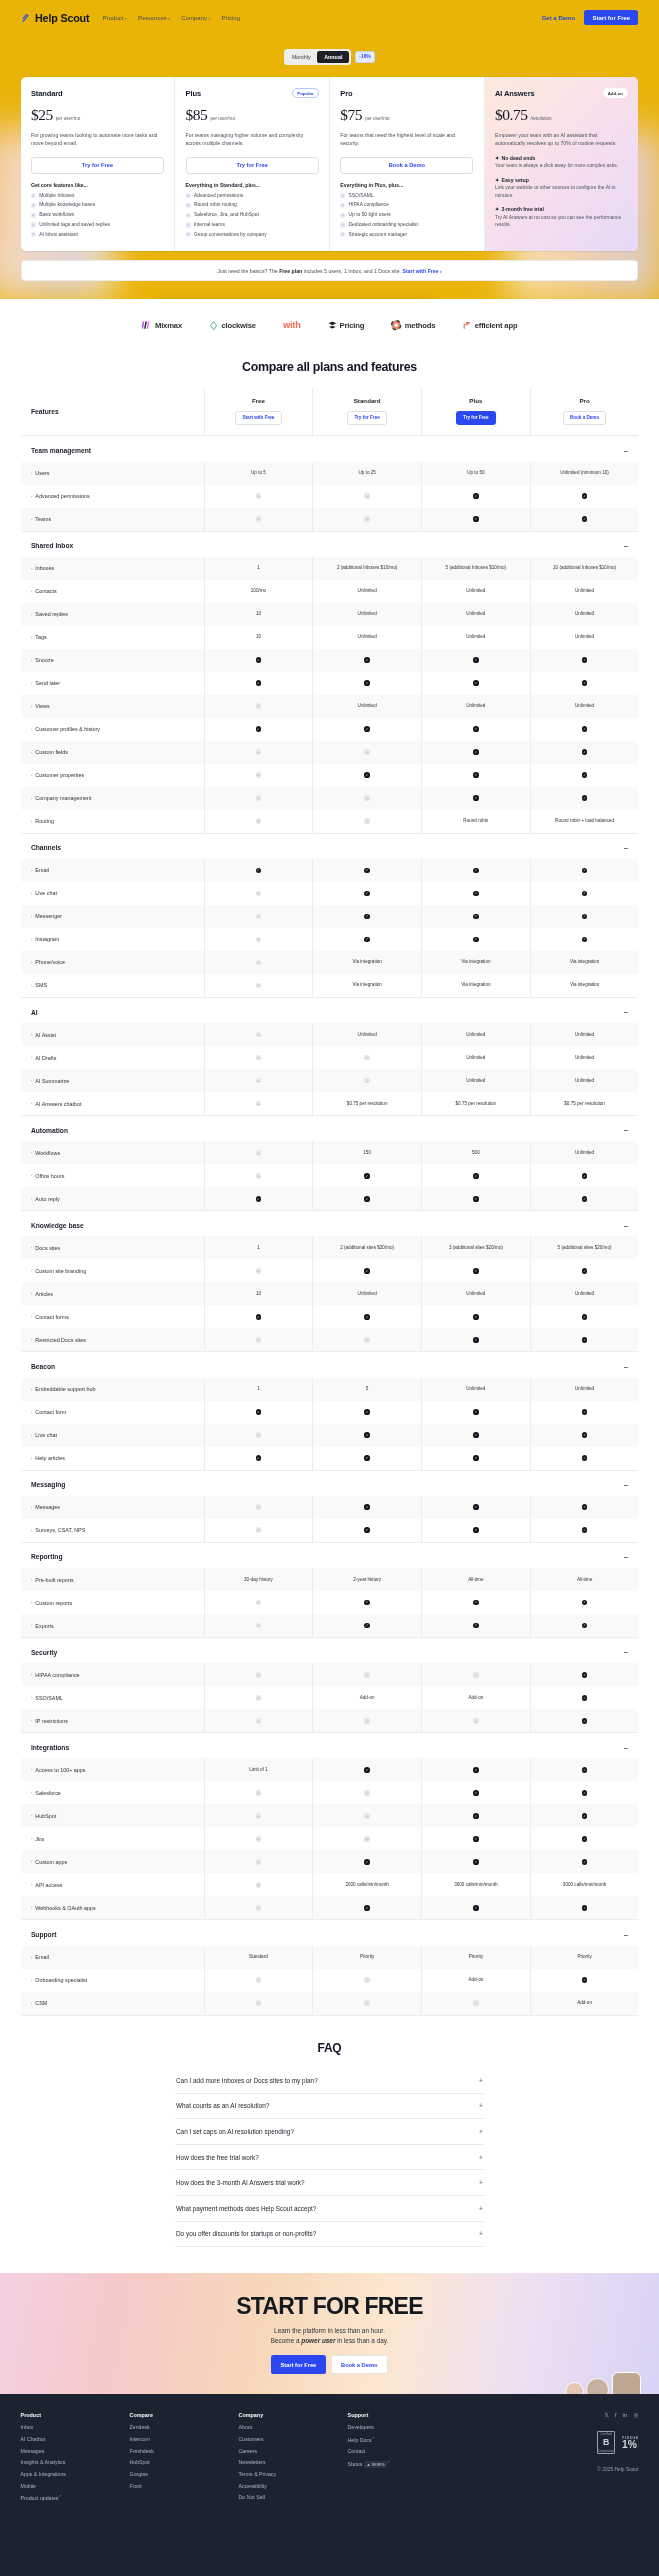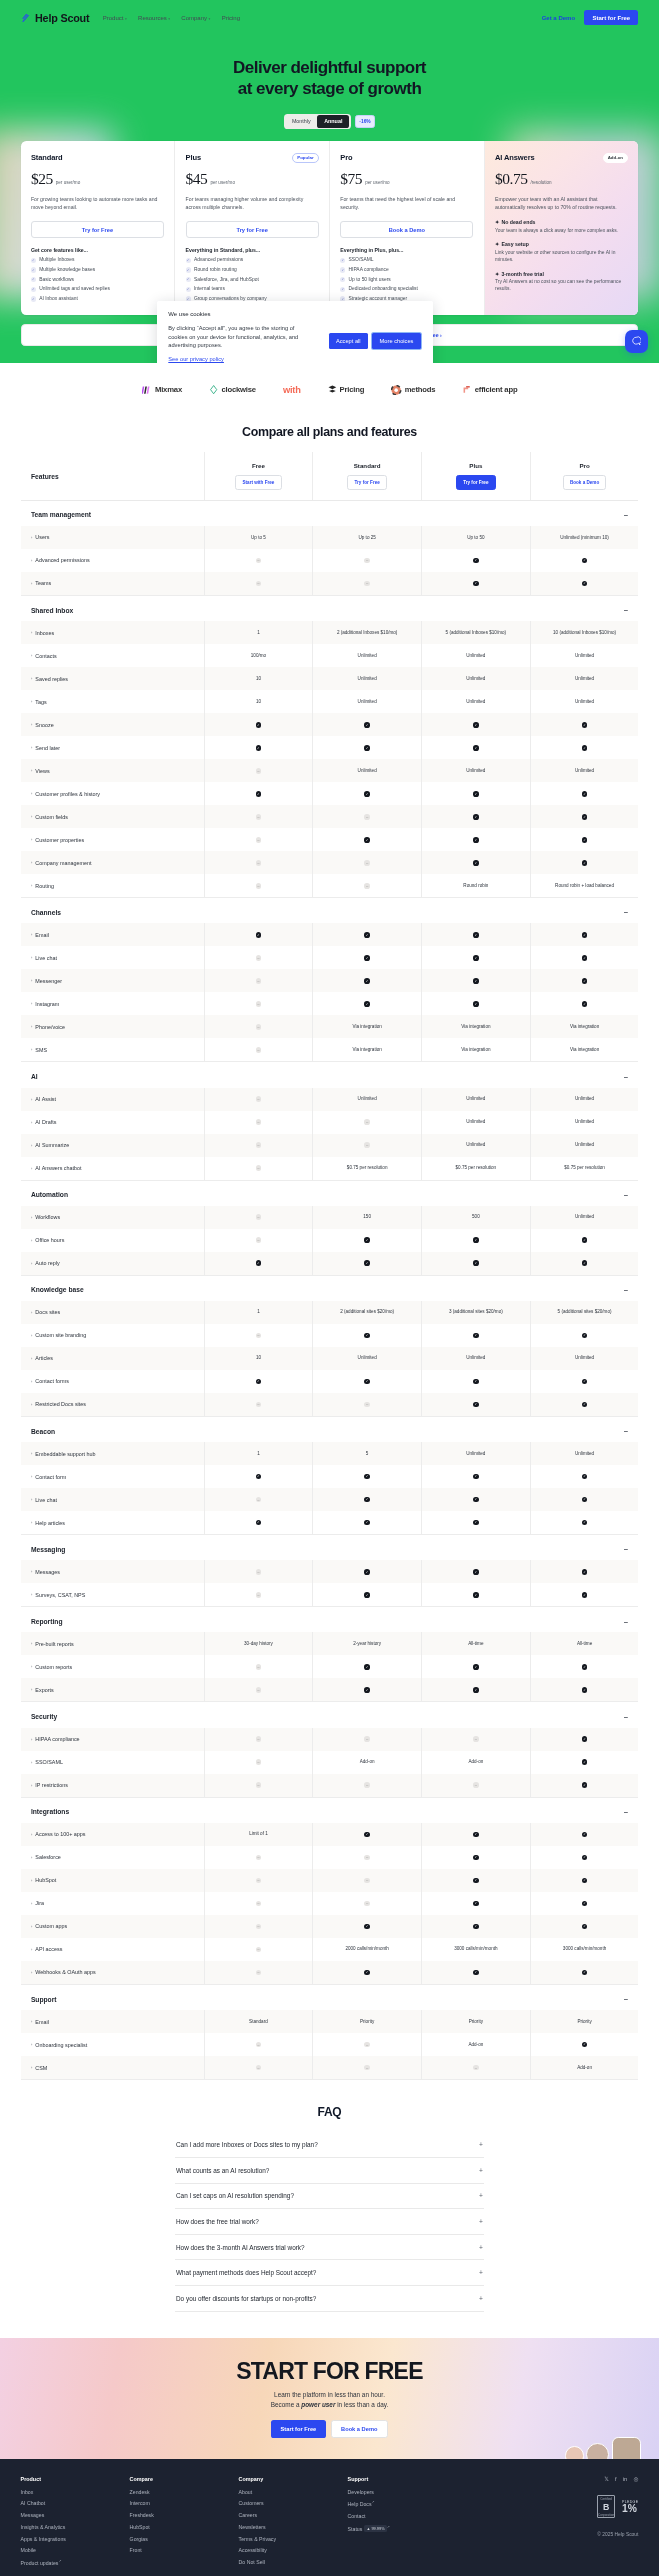--- a/index.html
+++ b/index.html
@@ -2,21 +2,21 @@
 <html style="font-size:8.2px"><head>
 <meta charset="utf-8">
 <title>Help Scout Pricing</title>
 <style>
   *{box-sizing:border-box;margin:0;padding:0}
   body{width:659px;font-family:"Liberation Sans",sans-serif;background:#fff;color:#101828;
        -webkit-font-smoothing:antialiased}
   a{text-decoration:none;color:inherit}
 
   
-  .hero{position:relative;background:#22c55e;padding:0 0 17.5px;overflow:hidden}
+  .hero{position:relative;background:#eab308;padding:0 0 17.5px;overflow:hidden}
   .hero::before{content:"";position:absolute;left:-20.6px;top:129px;width:134px;height:170px;
     background:linear-gradient(100deg,#f6c9b6 0%,#f7d9cd 22%,#efe0ef 48%,#d8d3f2 72%,#faf9f7 100%);
     filter:blur(17.5px);opacity:.85}
   .hero::after{content:"";position:absolute;right:-5.2px;top:131px;width:155px;height:170px;
     background:linear-gradient(250deg,#efd6ef 0%,#dcd0f3 35%,#f9ddcd 70%,#faf9f7 100%);
     filter:blur(18.5px);opacity:.8}
   .nav{position:relative;z-index:5;height:35px;display:flex;align-items:center;padding:0 20.6px}
   .logo{display:flex;align-items:center;gap:3.1px;margin-right:13.4px}
   .logo svg{display:block}
   .logo-text{font-size:10.8px;font-weight:700;letter-spacing:-0.2px;color:#12151a}
@@ -194,24 +194,20 @@
       <span class="nav-link">
           <span>Pricing</span>
         </span>
     </div>
     <div class="nav-right">
       <a class="demo-link">Get a Demo</a>
       <button class="btn-primary">Start for Free</button>
     </div>
   </div>
 
-  <h1 class="hero-title">
-    <span>Deliver delightful support</span><br>
-    <span>at every stage of growth</span>
-  </h1>
 
   <div class="toggle-wrap">
     <div class="toggle">
       <span>Monthly</span>
       <span class="on">Annual</span>
     </div>
     <span class="save-badge">-16%</span>
   </div>
 
   <div class="cards">
@@ -250,21 +246,21 @@
           </div>
       </div>
     </div>
 
     <div class="card">
       <div class="card-top">
         <span class="card-name">Plus</span>
         <span class="pill popular">Popular</span>
       </div>
       <div class="price-row">
-        <span class="price">$45</span>
+        <span class="price">$85</span>
         <span class="price-unit">per user/mo</span>
       </div>
       <p class="card-desc">For teams managing higher volume and complexity across multiple channels.</p>
       <button class="card-cta">Try for Free</button>
       <div class="feat-head">Everything in Standard, plus...</div>
       <div class="feat-list">
         <div class="feat">
             <span class="tick">✓</span>
             <span>Advanced permissions</span>
           </div>

